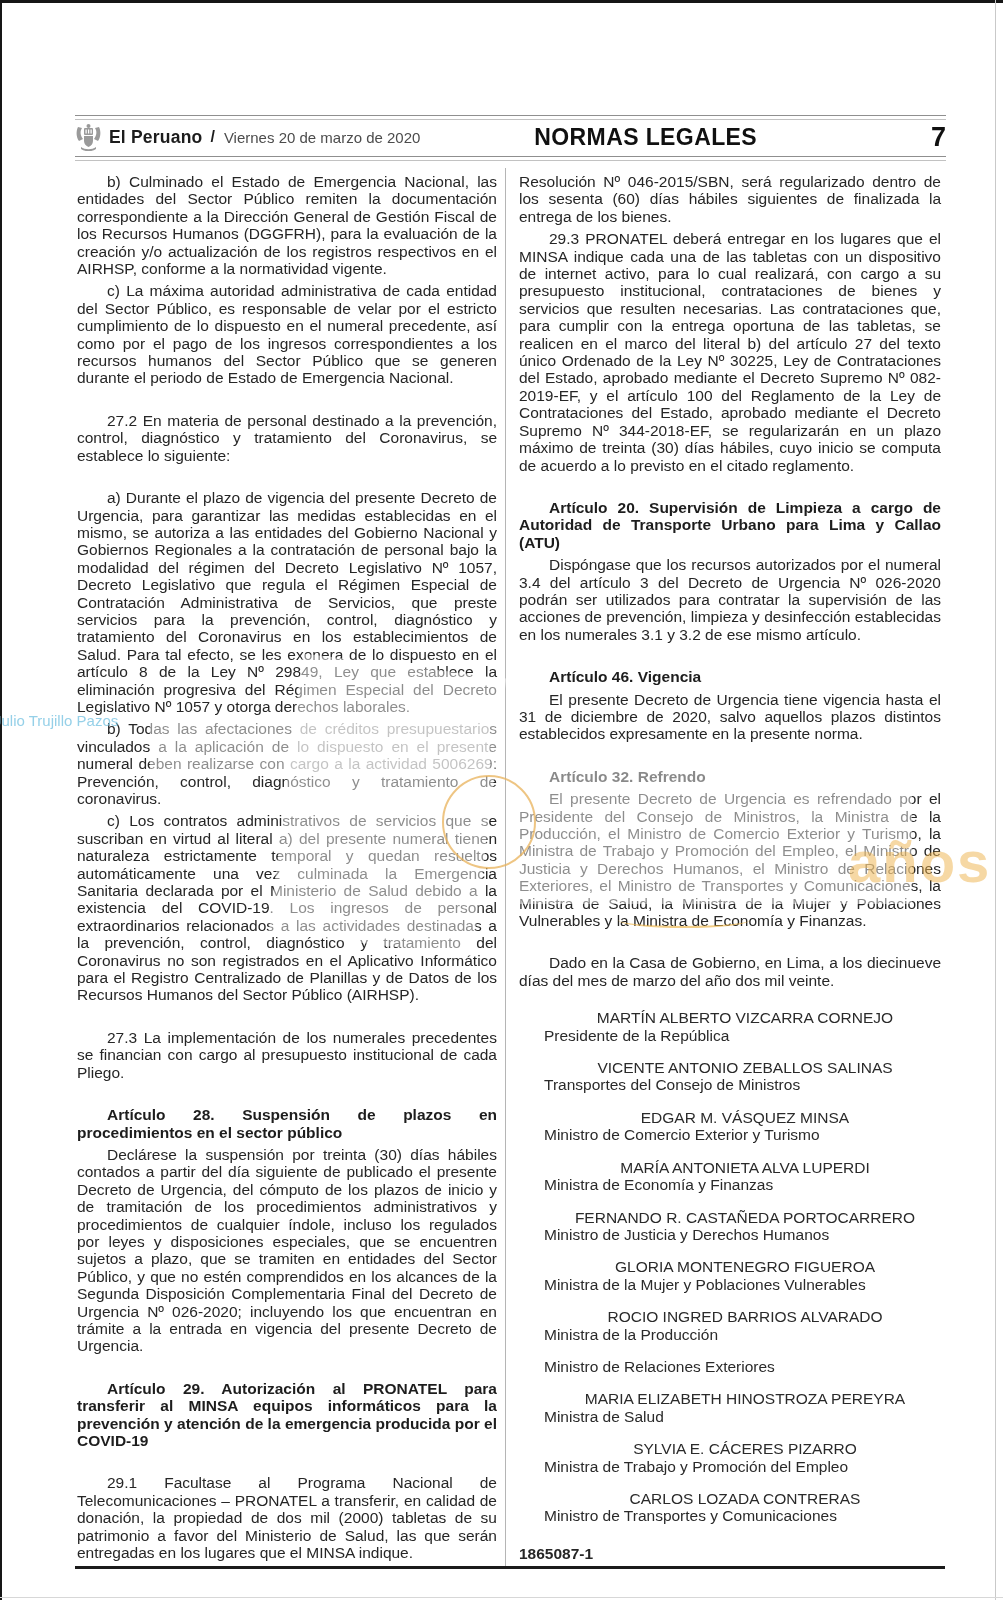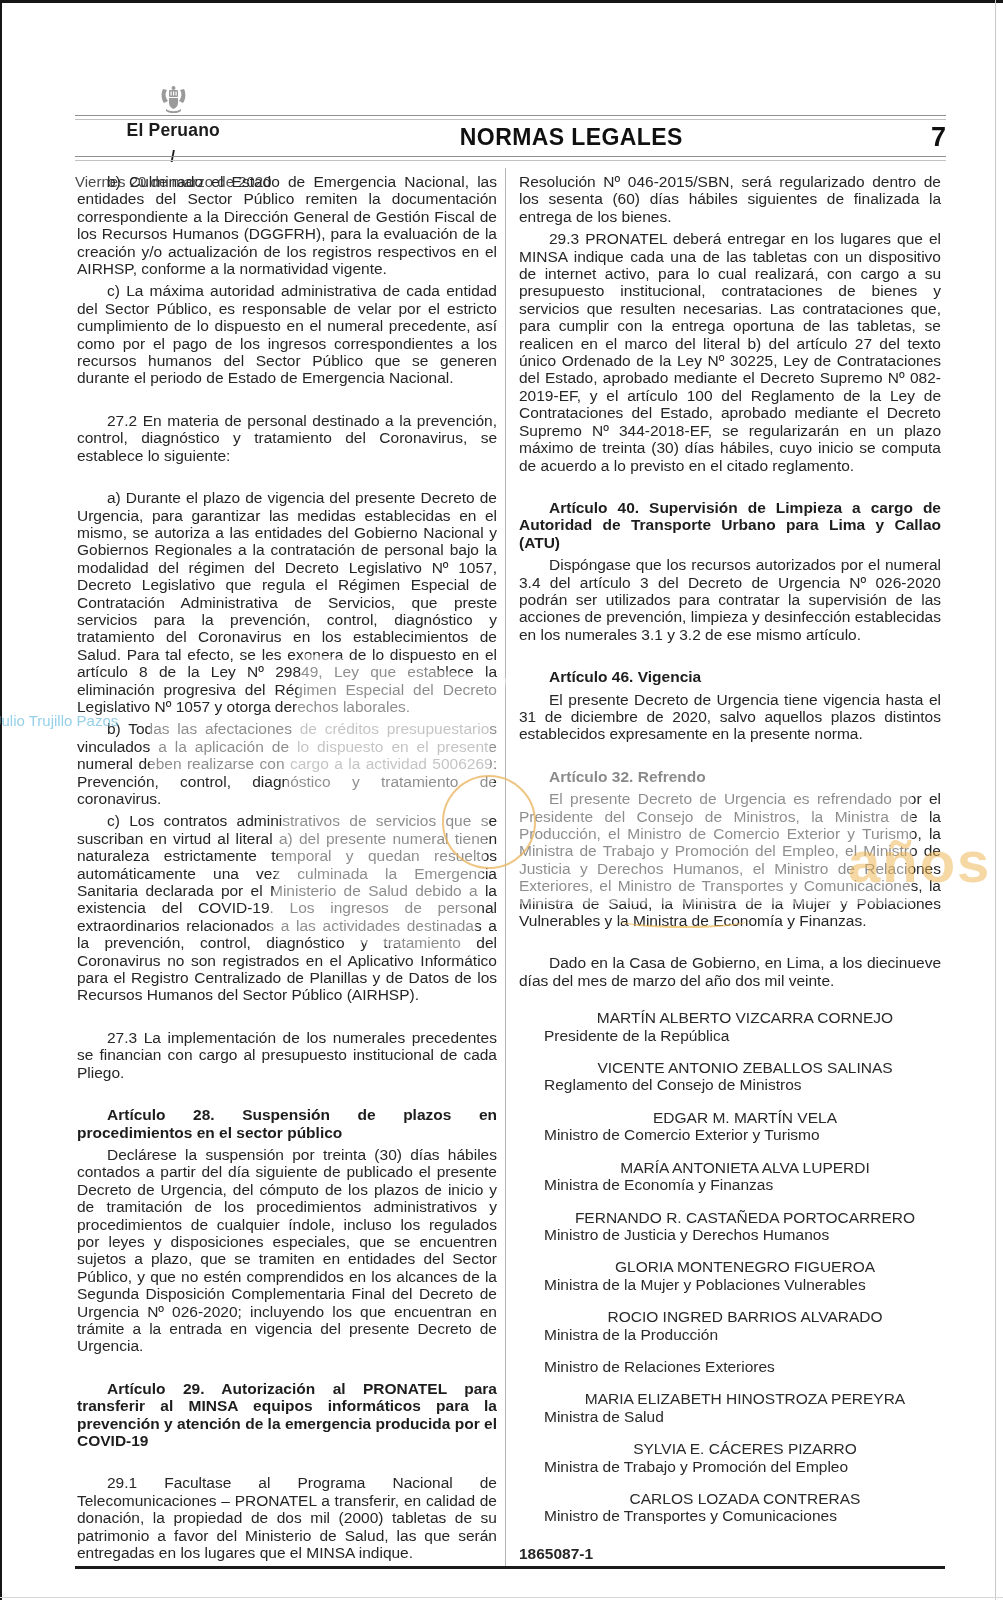--- a/index.html
+++ b/index.html
@@ -13,21 +13,21 @@
   .edge-top{position:absolute;top:0;left:0;width:100%;height:3px;background:#161616;}
   .edge-left{position:absolute;top:0;left:0;width:2px;height:100%;background:#161616;}
   .edge-right{position:absolute;top:0;left:995px;width:1px;height:100%;background:#c9c9c9;}
   .edge-bottom{position:absolute;top:1597px;left:0;width:100%;height:1px;background:#d7d7d7;}
 
   
   .rule{position:absolute;left:75px;width:871px;height:3px;border-top:1px solid #8f8f8f;border-bottom:1px solid #c2c2c2;}
   .rule.top{top:115px;}
   .rule.bottom{top:156px;}
   .masthead-row{position:absolute;top:120px;left:75px;width:871px;height:34px;display:flex;align-items:center;justify-content:space-between;}
-  .mast-left{display:flex;align-items:center;gap:7px;flex-direction:column;}
+  .mast-left{display:flex;align-items:center;gap:7px;}
   .crest{width:27px;height:28px;flex:0 0 auto;}
   .mast-title{font-weight:bold;font-size:17.5px;color:#1c1c1c;letter-spacing:.2px;}
   .mast-sep{font-weight:bold;font-size:16px;color:#1c1c1c;margin:0 2px 0 1px;}
   .mast-date{font-size:15px;color:#4c4c4c;}
   .section-title{font-weight:bold;font-size:23px;color:#101010;letter-spacing:.4px;transform:translateX(-30px);}
   .page-number{font-weight:800;font-size:27px;color:#101010;}
 
   
   .col{position:absolute;top:168px;height:1398px;overflow:hidden;font-size:15.5px;line-height:17.4px;color:#262626;}
   .col-left{left:72px;width:430px;}
@@ -111,43 +111,43 @@
       <p class="heading">Artículo 29. Autorización al PRONATEL para transferir al MINSA equipos informáticos para la prevención y atención de la emergencia producida por el COVID-19</p>
       <div class="spacer"></div>
       <p>29.1 Facultase al Programa Nacional de Telecomunicaciones – PRONATEL a transferir, en calidad de donación, la propiedad de dos mil (2000) tabletas de su patrimonio a favor del Ministerio de Salud, las que serán entregadas en los lugares que el MINSA indique.</p>
       <p>29.2 El cumplimiento del procedimiento establecido en la Directiva Nº 001-2015/SBN “Procedimientos de Gestión de los Bienes Muebles Estatales”, aprobada mediante</p>
     </div>
   <div class="col-divider"></div>
   <div class="col col-right">
       <p class="noindent">Resolución Nº 046-2015/SBN, será regularizado dentro de los sesenta (60) días hábiles siguientes de finalizada la entrega de los bienes.</p>
       <p>29.3 PRONATEL deberá entregar en los lugares que el MINSA indique cada una de las tabletas con un dispositivo de internet activo, para lo cual realizará, con cargo a su presupuesto institucional, contrataciones de bienes y servicios que resulten necesarias. Las contrataciones que, para cumplir con la entrega oportuna de las tabletas, se realicen en el marco del literal b) del artículo 27 del texto único Ordenado de la Ley Nº 30225, Ley de Contrataciones del Estado, aprobado mediante el Decreto Supremo Nº 082-2019-EF, y el artículo 100 del Reglamento de la Ley de Contrataciones del Estado, aprobado mediante el Decreto Supremo Nº 344-2018-EF, se regularizarán en un plazo máximo de treinta (30) días hábiles, cuyo inicio se computa de acuerdo a lo previsto en el citado reglamento.</p>
       <div class="spacer"></div>
-      <p class="heading">Artículo 40. Supervisión de Limpieza a cargo de Autoridad de Transporte Urbano para Lima y Callao (ATU)</p>
+      <p class="heading">Artículo 20. Supervisión de Limpieza a cargo de Autoridad de Transporte Urbano para Lima y Callao (ATU)</p>
       <p>Dispóngase que los recursos autorizados por el numeral 3.4 del artículo 3 del Decreto de Urgencia Nº 026-2020 podrán ser utilizados para contratar la supervisión de las acciones de prevención, limpieza y desinfección establecidas en los numerales 3.1 y 3.2 de ese mismo artículo.</p>
       <div class="spacer"></div>
       <p class="heading">Artículo 46. Vigencia</p>
       <p>El presente Decreto de Urgencia tiene vigencia hasta el 31 de diciembre de 2020, salvo aquellos plazos distintos establecidos expresamente en la presente norma.</p>
       <div class="spacer"></div>
       <p class="heading">Artículo 32. Refrendo</p>
       <p>El presente Decreto de Urgencia es refrendado por el Presidente del Consejo de Ministros, la Ministra de la Producción, el Ministro de Comercio Exterior y Turismo, la Ministra de Trabajo y Promoción del Empleo, el Ministro de Justicia y Derechos Humanos, el Ministro de Relaciones Exteriores, el Ministro de Transportes y Comunicaciones, la Ministra de Salud, la Ministra de la Mujer y Poblaciones Vulnerables y la Ministra de Economía y Finanzas.</p>
       <div class="spacer"></div>
       <p>Dado en la Casa de Gobierno, en Lima, a los diecinueve días del mes de marzo del año dos mil veinte.</p>
       <div class="spacer"></div>
       <div class="sig">
         <div class="sig-name">MARTÍN ALBERTO VIZCARRA CORNEJO</div>
         <div class="sig-title">Presidente de la República</div>
       </div>
       <div class="spacer"></div>
       <div class="sig">
         <div class="sig-name">VICENTE ANTONIO ZEBALLOS SALINAS</div>
-        <div class="sig-title">Reglamento del Consejo de Ministros</div>
-      </div>
-      <div class="spacer"></div>
-      <div class="sig">
-        <div class="sig-name">EDGAR M. MARTÍN VELA</div>
+        <div class="sig-title">Transportes del Consejo de Ministros</div>
+      </div>
+      <div class="spacer"></div>
+      <div class="sig">
+        <div class="sig-name">EDGAR M. VÁSQUEZ MINSA</div>
         <div class="sig-title">Ministro de Comercio Exterior y Turismo</div>
       </div>
       <div class="spacer"></div>
       <div class="sig">
         <div class="sig-name">MARÍA ANTONIETA ALVA LUPERDI</div>
         <div class="sig-title">Ministra de Economía y Finanzas</div>
       </div>
       <div class="spacer"></div>
       <div class="sig">
         <div class="sig-name">FERNANDO R. CASTAÑEDA PORTOCARRERO</div>

